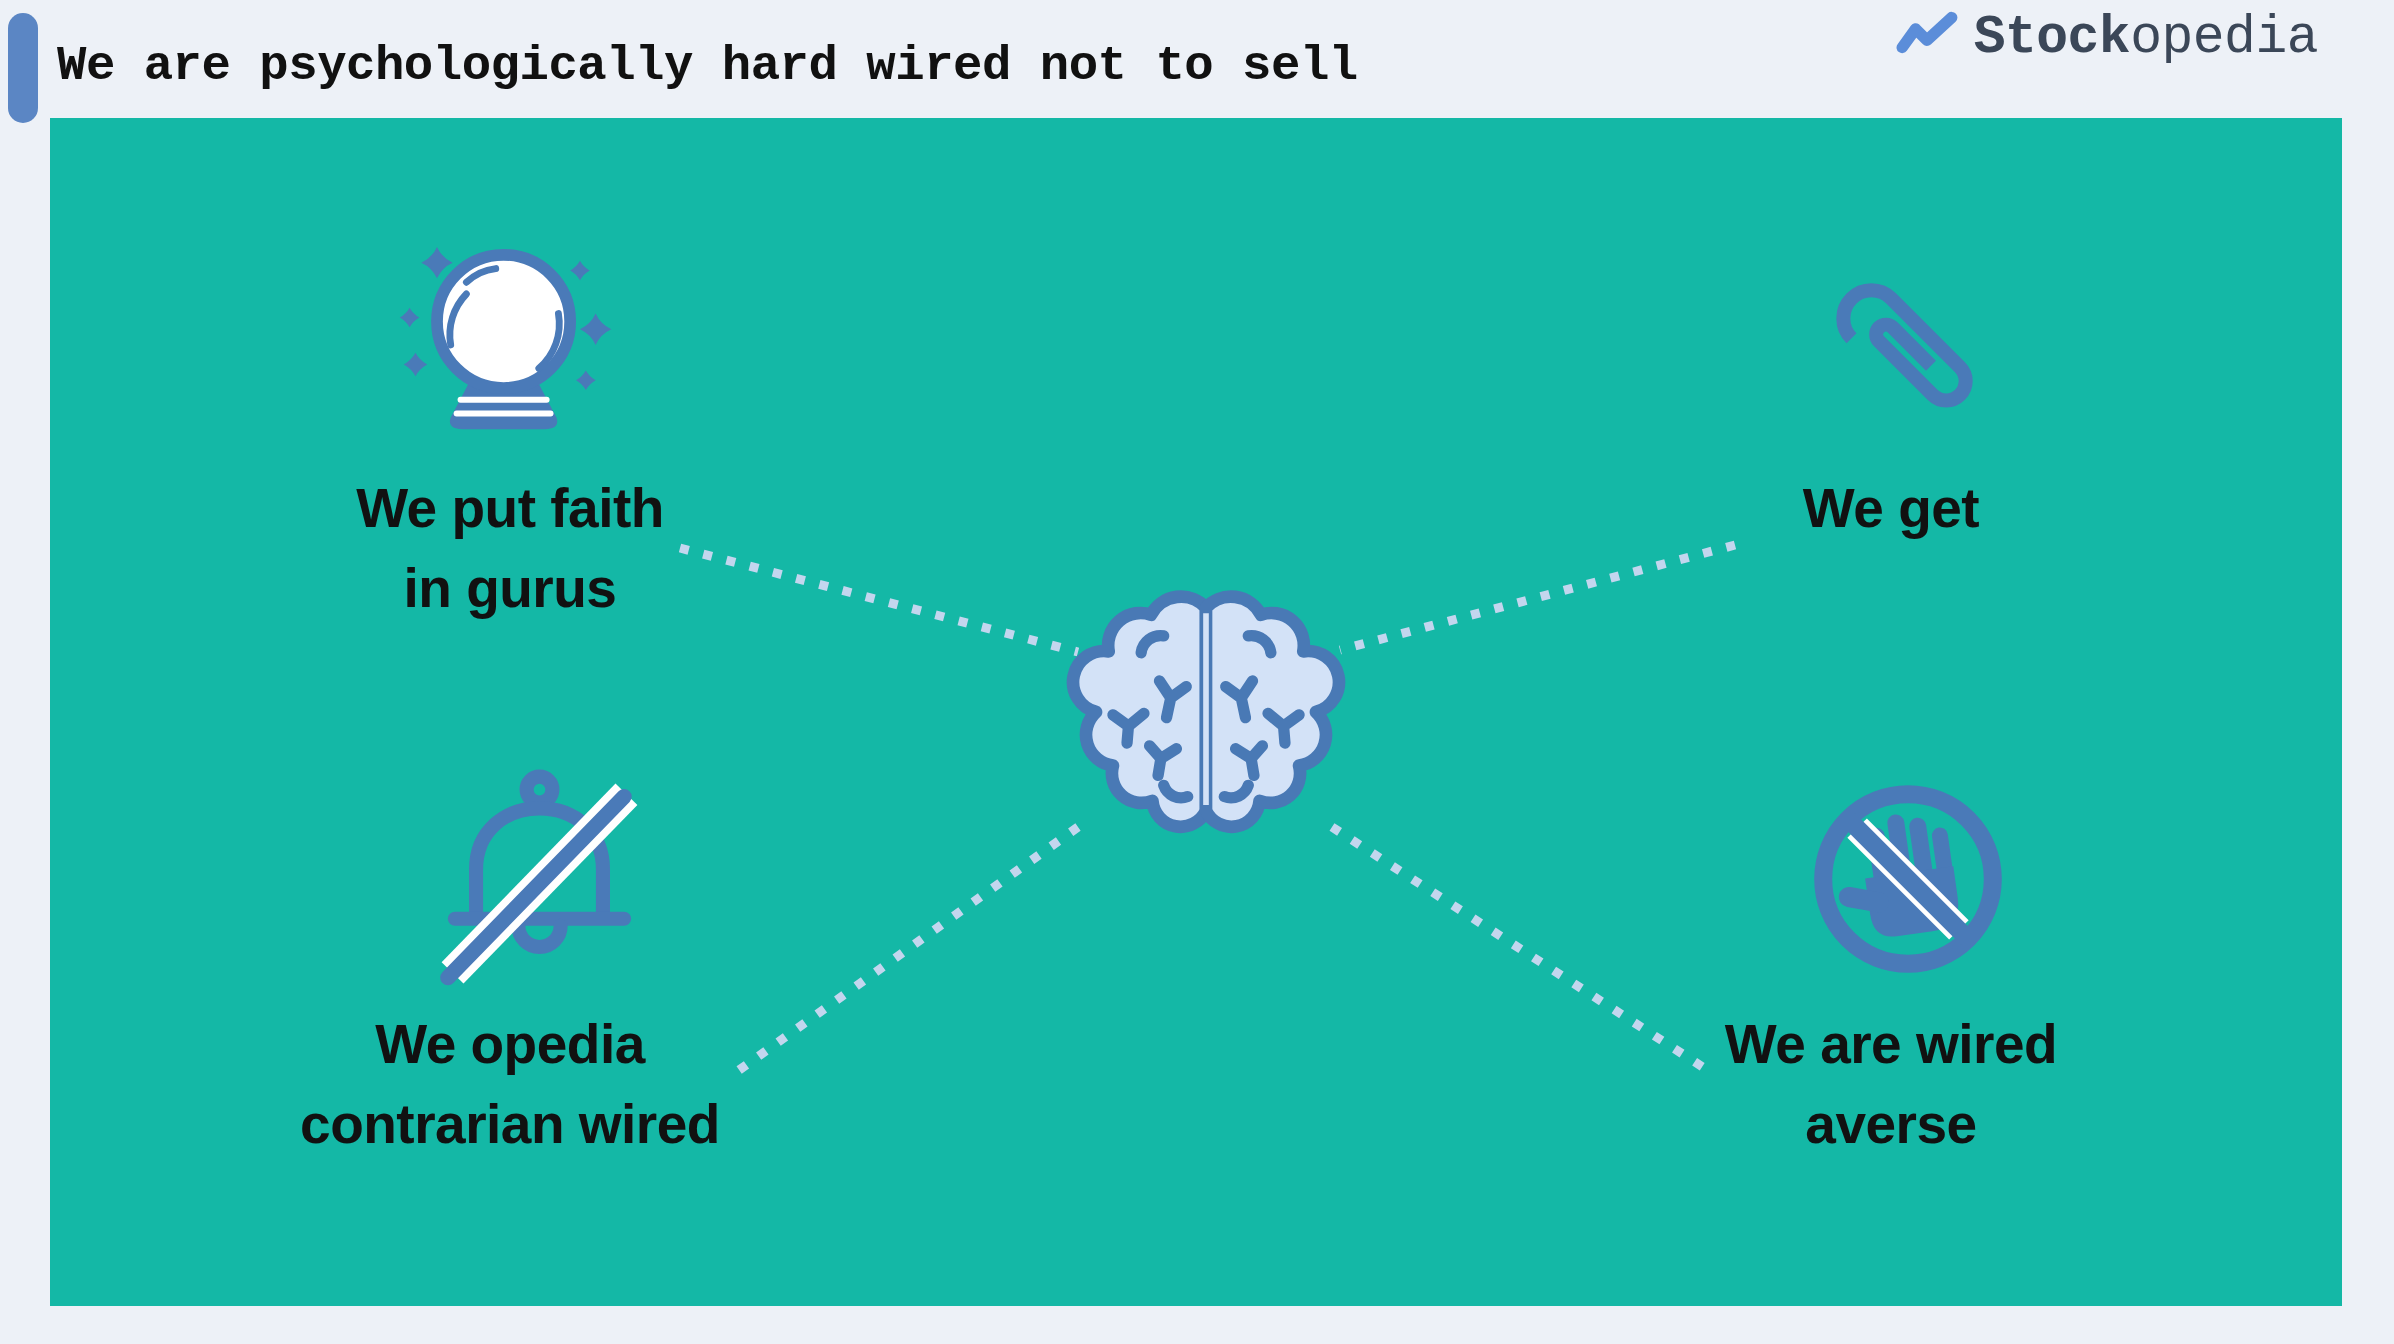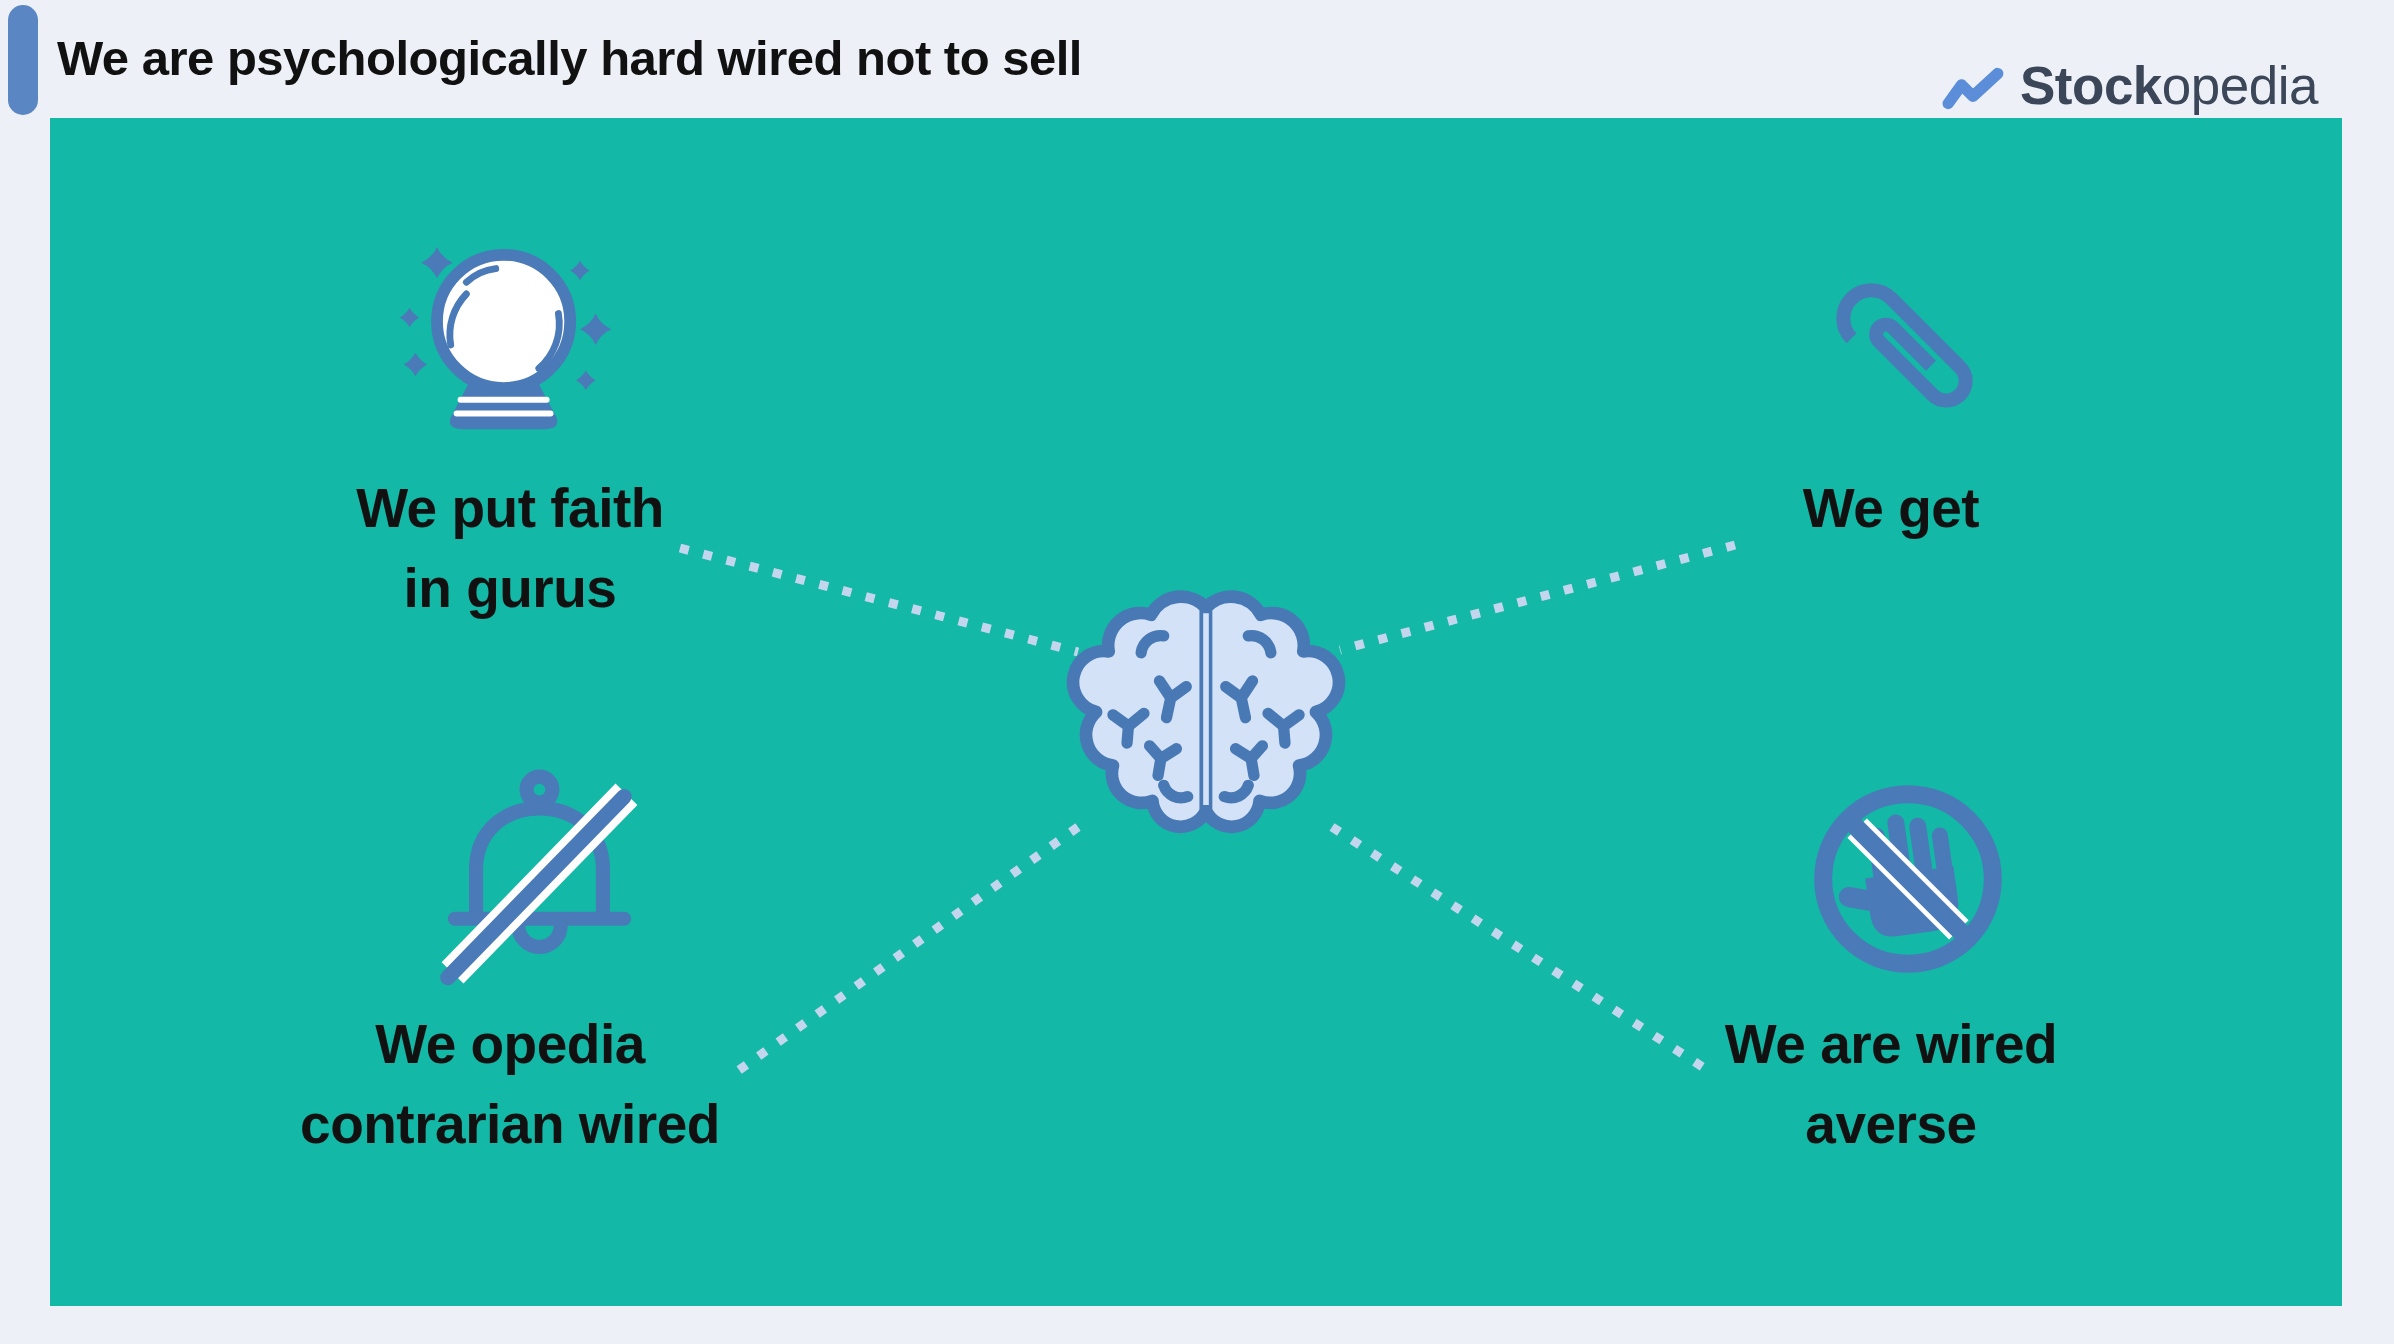--- a/index.html
+++ b/index.html
@@ -5,34 +5,34 @@
   * { margin:0; padding:0; box-sizing:border-box; }
   html,body { width:2394px; height:1344px; }
   body {
     position:relative;
     background:#edf1f7;
     font-family:"Liberation Sans", sans-serif;
     overflow:hidden;
   }
 
   
-  .header { position:absolute; left:0; top:0; width:2360px; height:116px; }
+  .header { position:absolute; left:0; top:8px; width:2360px; height:116px;font-family:Liberation Mono, monospace; }
   .accent-bar {
     position:absolute; left:8px; top:5px; width:30px; height:110px;
     background:#5b86c4; border-radius:15px;
   }
   .title {
     position:absolute; left:57px; top:0; height:116px;
     display:flex; align-items:center;
     font-size:49px; font-weight:700; color:#111;
     letter-spacing:-0.5px; white-space:nowrap;
   }
   .logo {
     position:absolute; right:42px; top:0; height:116px;
-    display:flex; align-items:flex-end; gap:14px;
+    display:flex; align-items:flex-start; gap:14px;
   }
   .logo-text { font-size:53px; color:#3b4758; letter-spacing:-0.5px; white-space:nowrap; }
   .logo-text .bold { font-weight:700; }
   .logo-text .light { font-weight:400; }
 
   
   .panel {
     position:absolute; left:50px; top:118px; width:2292px; height:1188px;
     background:#14b8a6;
   }

